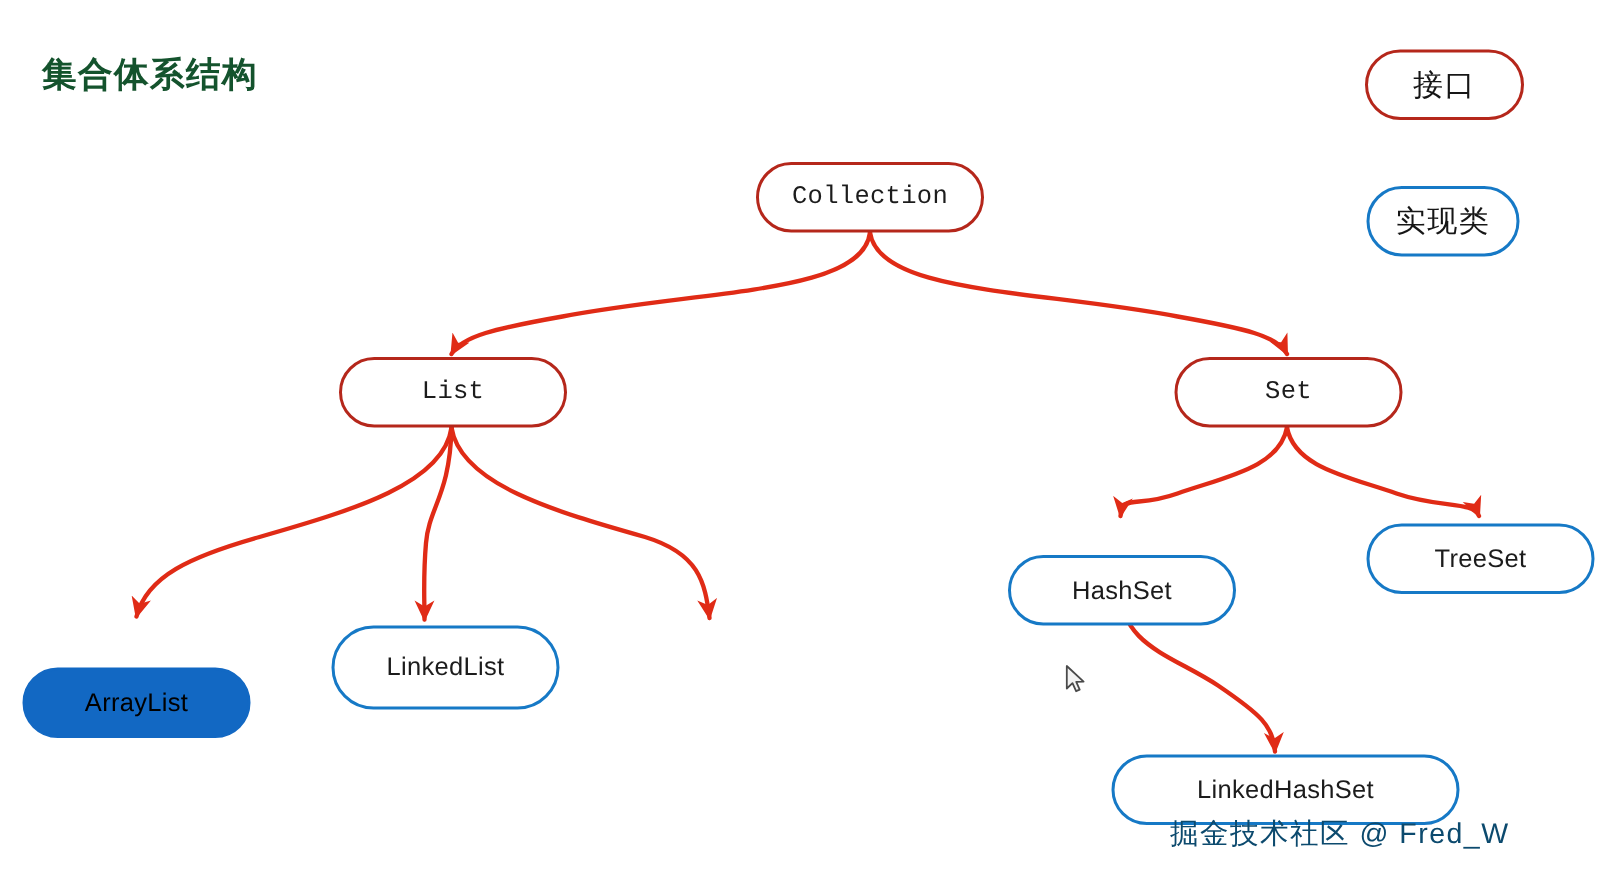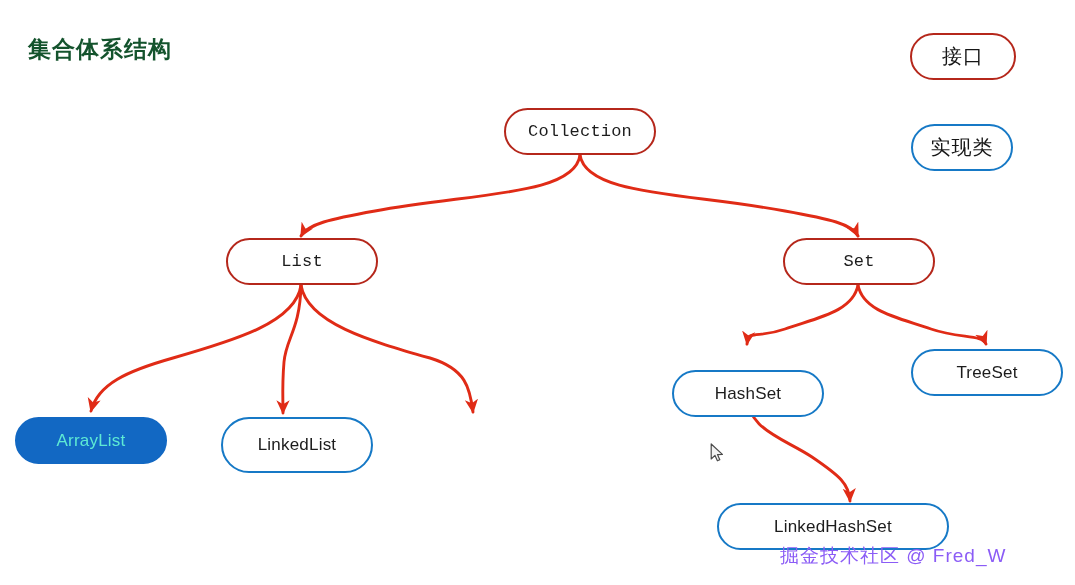--- a/index.html
+++ b/index.html
@@ -63,21 +63,22 @@
   .node.iface {
     border: 2.4px solid #b5271b;
     font-family: Liberation Mono, monospace;
   }
   .node.impl {
     border: 2.4px solid #1679c6;
   }
   .node.impl-filled {
     border: 2.4px solid #1268c3;
     background: #1268c3;
-    color: #5eead4;
+    color: #000000;
+    margin-top: 28px;
   }
 
   
   .legend-box {
     position: absolute;
     box-sizing: border-box;
     display: flex;
     align-items: center;
     justify-content: center;
     background: #ffffff;
@@ -89,21 +90,21 @@
   }
   .legend-box.iface { border: 2.6px solid #b5271b; }
   .legend-box.impl  { border: 2.6px solid #1679c6; margin-top: 28px; }
 
   
   .watermark {
     position: absolute;
     left: 780px;
     top: 543px;
     font-size: 19px;
-    color: #8b5cf6;
+    color: #0c4a6e;
     white-space: nowrap;
     letter-spacing: 1px;
     user-select: none;
   }
 
   
   .cursor {
     position: absolute;
     left: 710px;
     top: 443px;
@@ -167,21 +168,21 @@
 
 
   <div class="node impl" style="left:672px; top:349px; width:152px; height:47px;margin-top:21px;">
     <span>HashSet</span>
   </div>
 
   <div class="node impl" style="left:911px; top:349px; width:152px; height:47px;">
     <span>TreeSet</span>
   </div>
 
-  <div class="node impl" style="left:717px; top:503px; width:232px; height:47px;">
+  <div class="node impl" style="left:741px; top:503px; width:232px; height:47px;">
     <span>LinkedHashSet</span>
   </div>
 
   <div class="legend-box iface" style="left:910px; top:33px; width:106px; height:47px;">
     <span>接口</span>
   </div>
 
   <div class="legend-box impl" style="left:911px; top:96px; width:102px; height:47px;">
     <span>实现类</span>
   </div>

